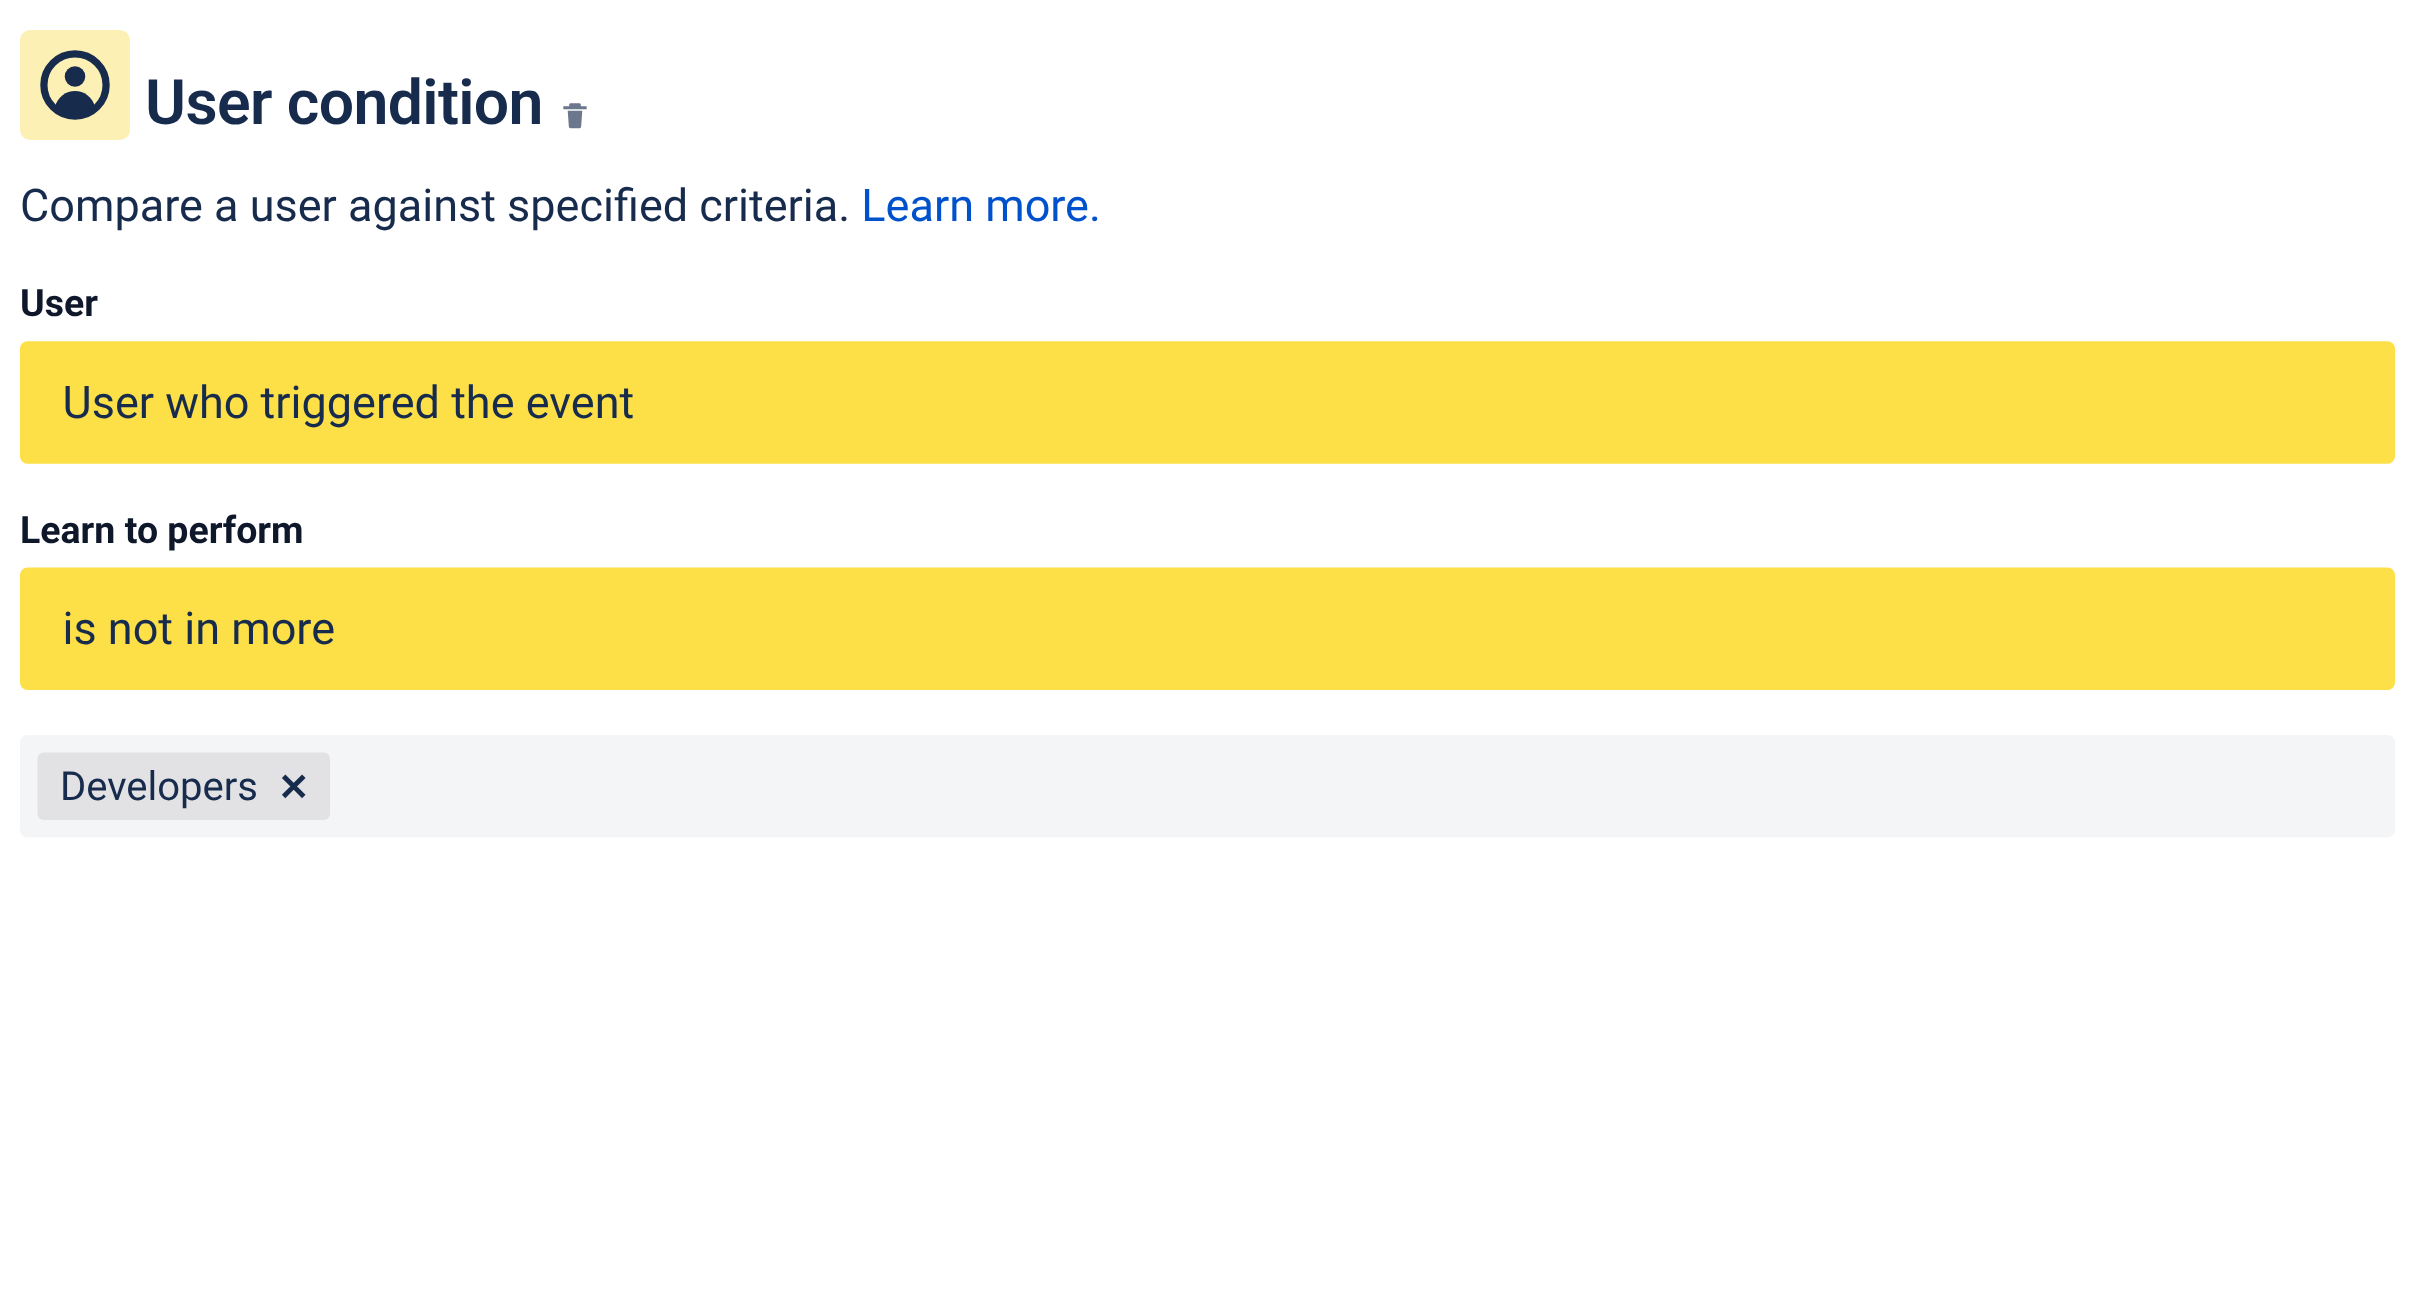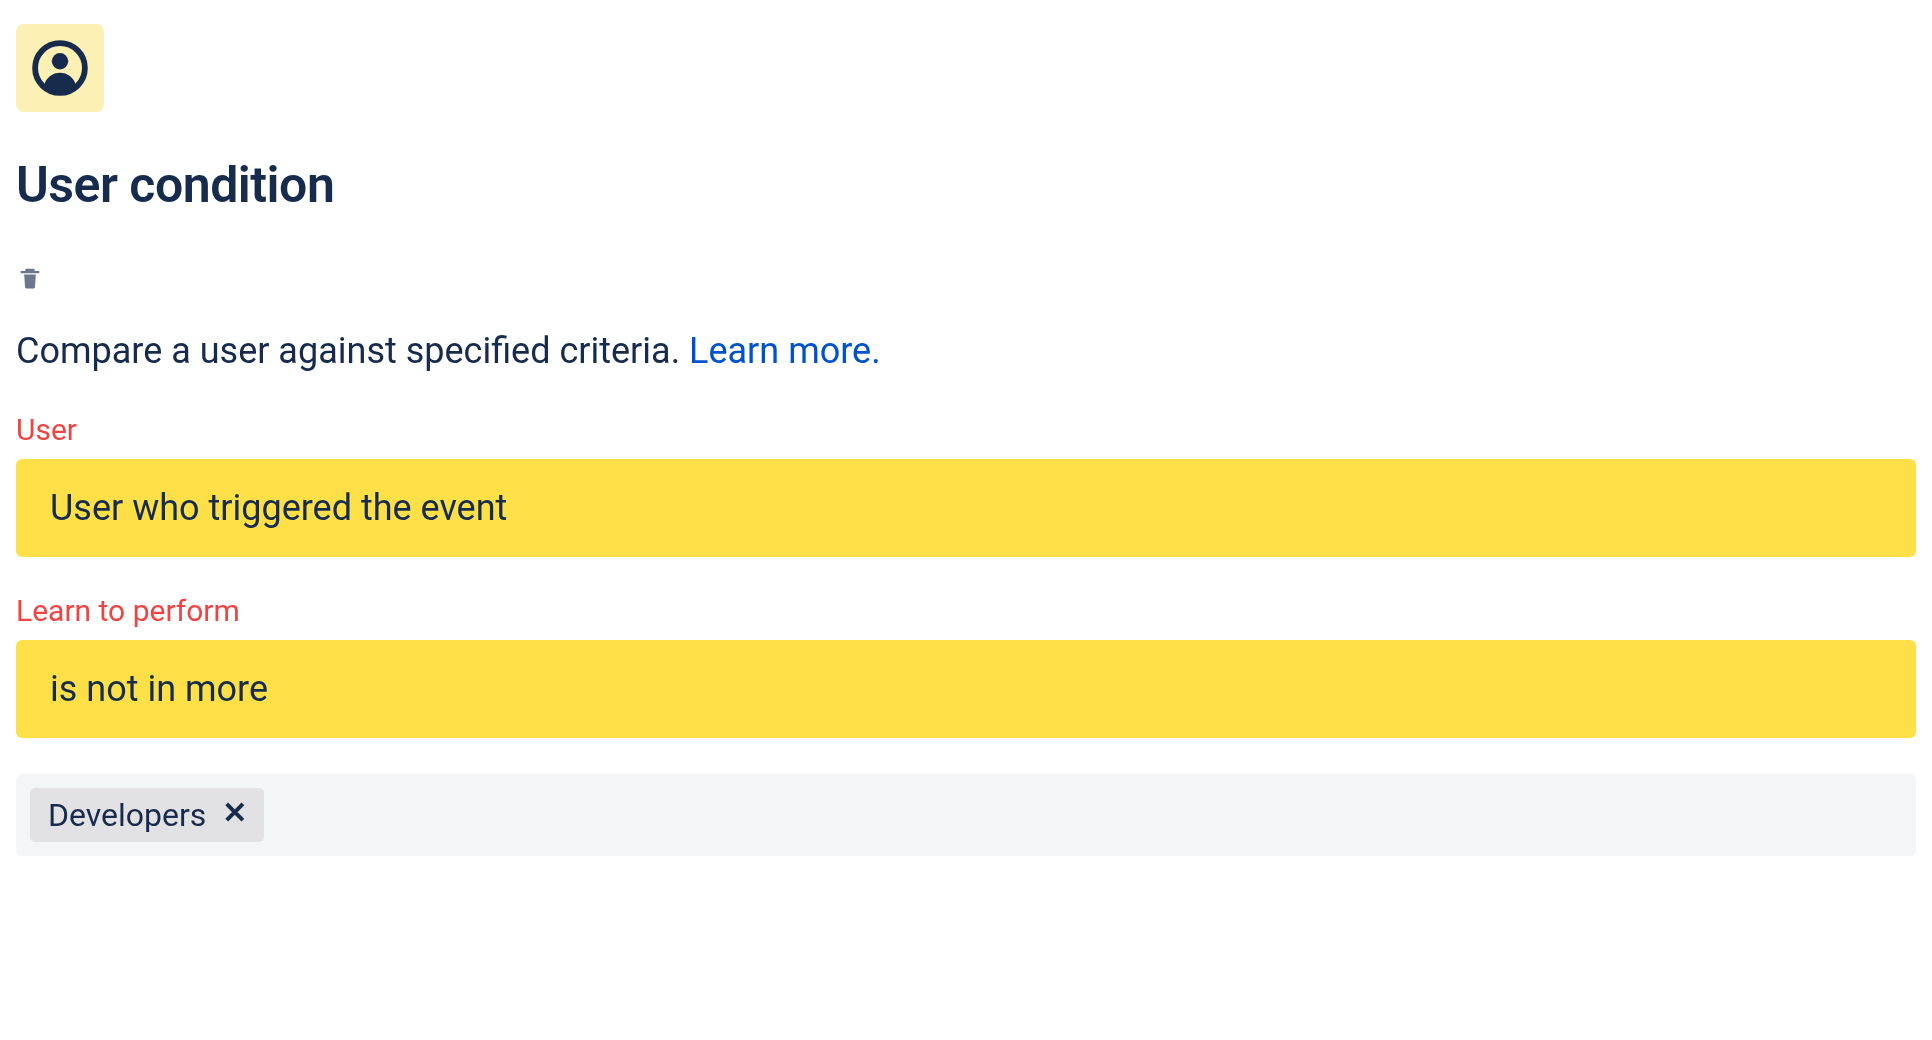--- a/index.html
+++ b/index.html
@@ -9,24 +9,23 @@
     }
     body {
       font-family: -apple-system, BlinkMacSystemFont, "Segoe UI", Roboto, Helvetica, Arial, sans-serif;
       background: #ffffff;
       color: #172b4d;
       padding: 24px 16px;
       width: 1932px;
     }
     .header-row {
       display: flex;
-      align-items: flex-start;
-      gap: 44px;
+      align-items: flex-end;
+      gap: 12px;
       margin-bottom: 32px;
-      flex-direction: column;
     }
     .icon-badge {
       width: 88px;
       height: 88px;
       background: #fdf0b5;
       border-radius: 8px;
       display: flex;
       align-items: center;
       justify-content: center;
       flex-shrink: 0;
@@ -63,22 +62,22 @@
     }
     .description a {
       color: #0052cc;
       text-decoration: none;
     }
     .field-group {
       margin-bottom: 36px;
     }
     .field-label {
       font-size: 30px;
-      font-weight: 400;
-      color: #ef4444;
+      font-weight: 700;
+      color: #0f172a;
       margin-bottom: 12px;
       display: block;
     }
     .select-field {
       width: 100%;
       background: #fde047;
       border: none;
       border-radius: 6px;
       padding: 28px 34px;
       font-size: 36px;
@@ -92,21 +91,21 @@
       border-radius: 6px;
       padding: 14px 14px;
       display: flex;
       flex-wrap: wrap;
       gap: 8px;
       align-items: center;
       cursor: text;
     }
     .tag {
       display: inline-flex;
-      align-items: flex-start;
+      align-items: flex-end;
       gap: 14px;
       background: #e2e2e4;
       border-radius: 5px;
       padding: 8px 14px 8px 18px;
       font-size: 32px;
       color: #172b4d;
     }
     .tag-remove {
       background: none;
       border: none;

